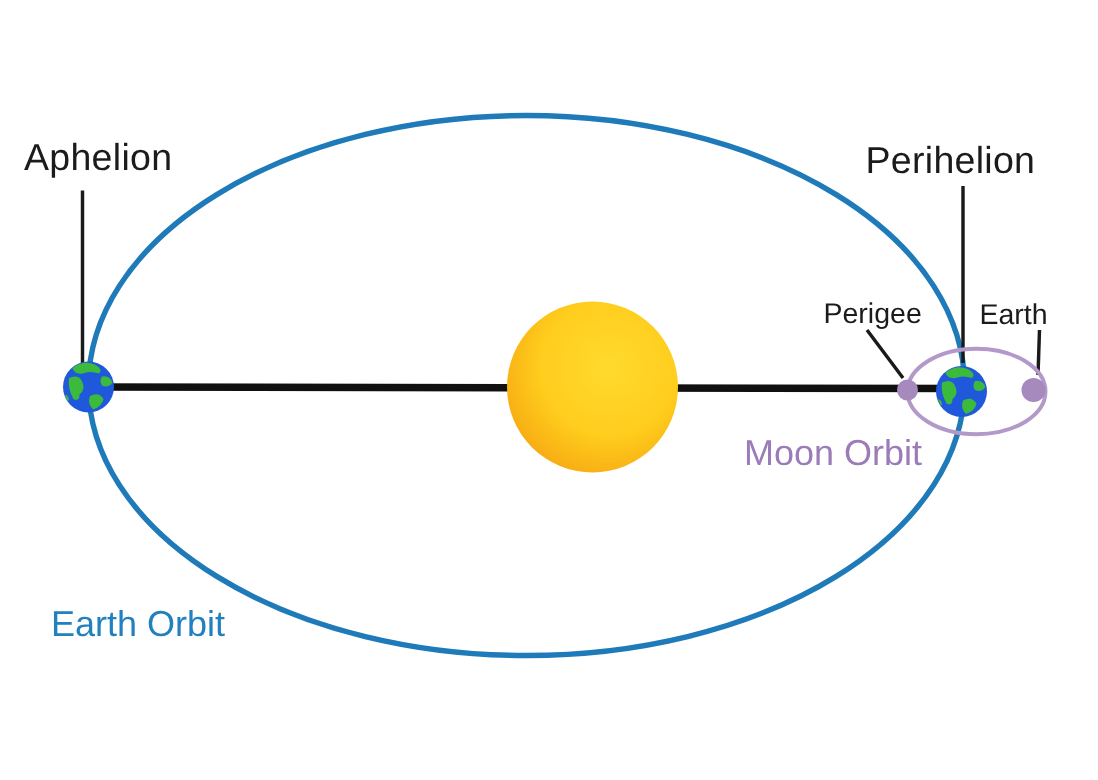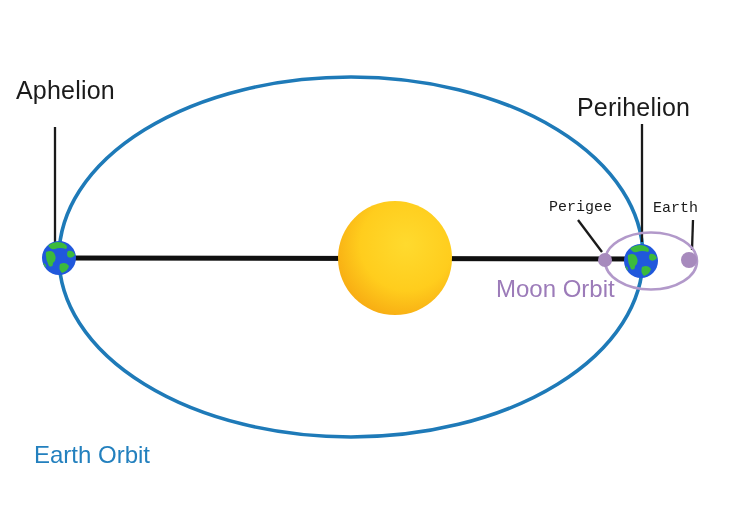--- a/index.html
+++ b/index.html
@@ -23,21 +23,21 @@
   .earth-land  { fill: var(--earth-land); }
 
   .label {
     position: absolute;
     white-space: nowrap;
     line-height: 1;
     color: var(--label-dark);
   }
   .label-lg { font-size: 25px; letter-spacing: 0.2px; }
   .label-md { font-size: 24px; }
-  .label-sm { font-size: 15px; font-family: Liberation Mono, monospace; }
+  .label-sm { font-size: 19px; }
   .label-earth-orbit { color: var(--earth-orbit-label); }
   .label-moon-orbit  { color: var(--moon-orbit-label); }
 </style>
 </head>
 <body>
 
 <div class="stage">
 
   <svg width="732" height="520" viewBox="0 0 732 520">
     <defs>
@@ -75,25 +75,25 @@
 
     <ellipse class="orbit-moon" cx="651" cy="261" rx="46" ry="28.5"></ellipse>
 
     <circle class="dot" cx="605" cy="260" r="7"></circle>
     <circle class="dot" cx="689" cy="260" r="8"></circle>
 
     <use href="#earth-shape" transform="translate(59,258)"></use>
     <use href="#earth-shape" transform="translate(641,261)"></use>
   </svg>
 
-  <div class="label label-lg" style="left:16px; top:78px;">Aphelion</div>
+  <div class="label label-lg" style="left:16px; top:93px;">Aphelion</div>
 
   <div class="label label-lg" style="left:577px; top:95px;">Perihelion</div>
 
   <div class="label label-sm" style="left:549px; top:200px;">Perigee</div>
 
   <div class="label label-sm" style="left:653px; top:201px;">Earth</div>
 
-  <div class="label label-md label-earth-orbit" style="left:34px; top:405px;margin-top:38px;">Earth Orbit</div>
+  <div class="label label-md label-earth-orbit" style="left:34px; top:405px;">Earth Orbit</div>
 
-  <div class="label label-md label-moon-orbit" style="left:496px; top:277px;">Moon Orbit</div>
+  <div class="label label-md label-moon-orbit" style="left:496px; top:291px;">Moon Orbit</div>
 
 </div>
 
 </body></html>

